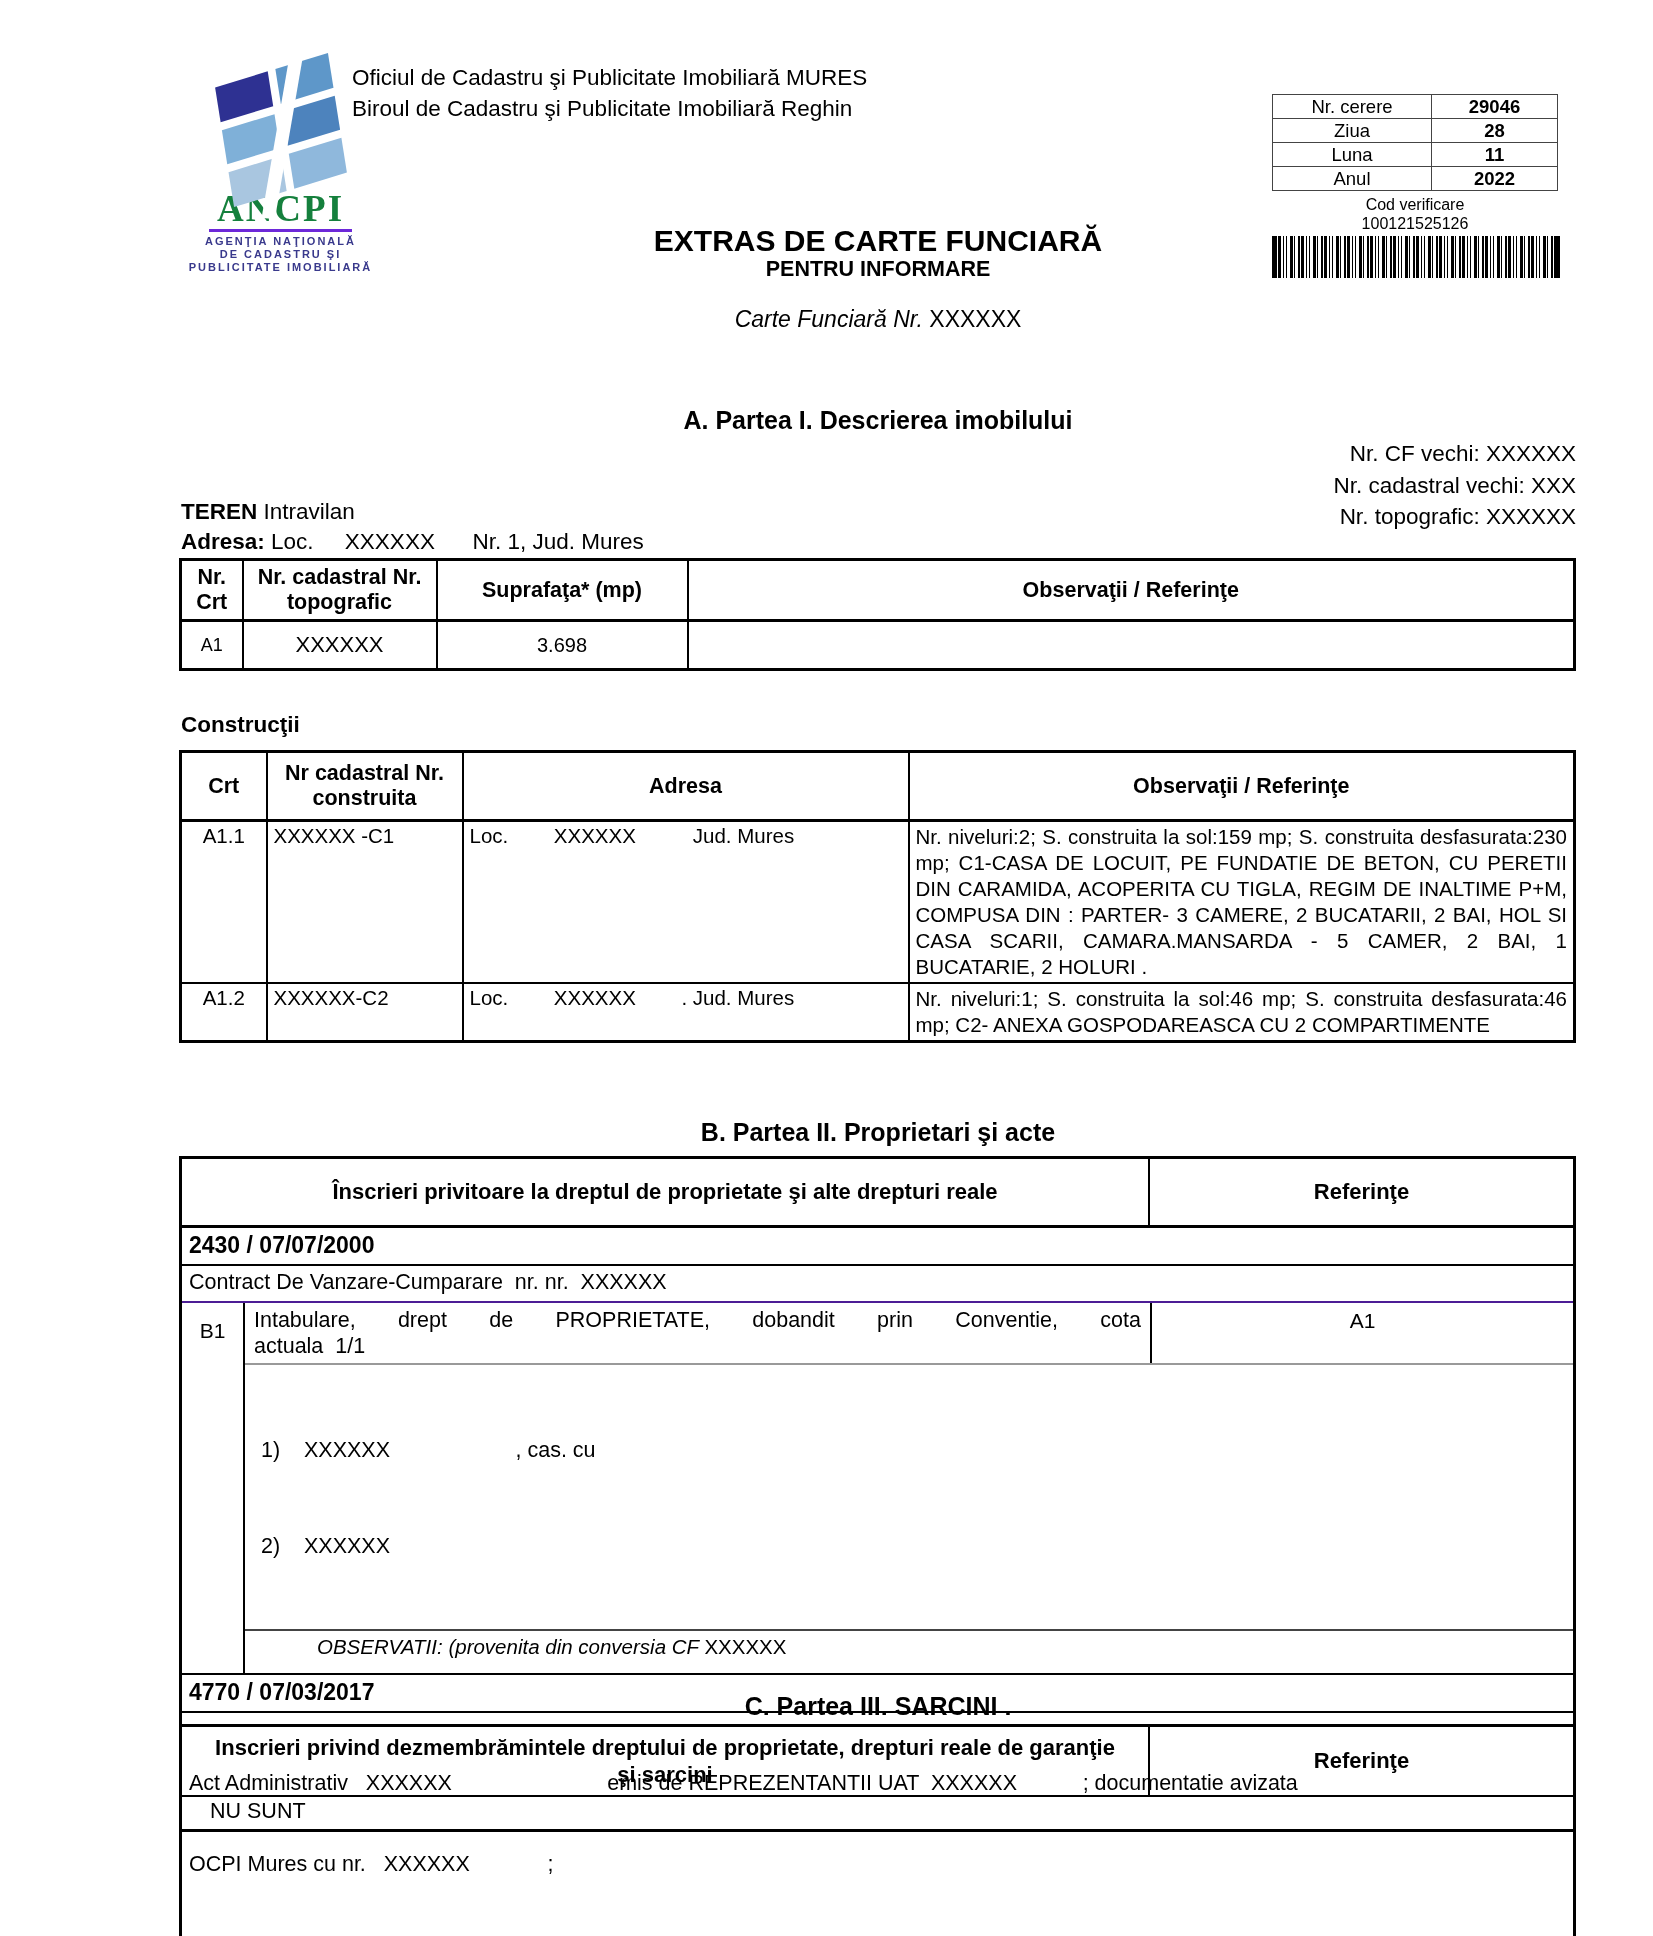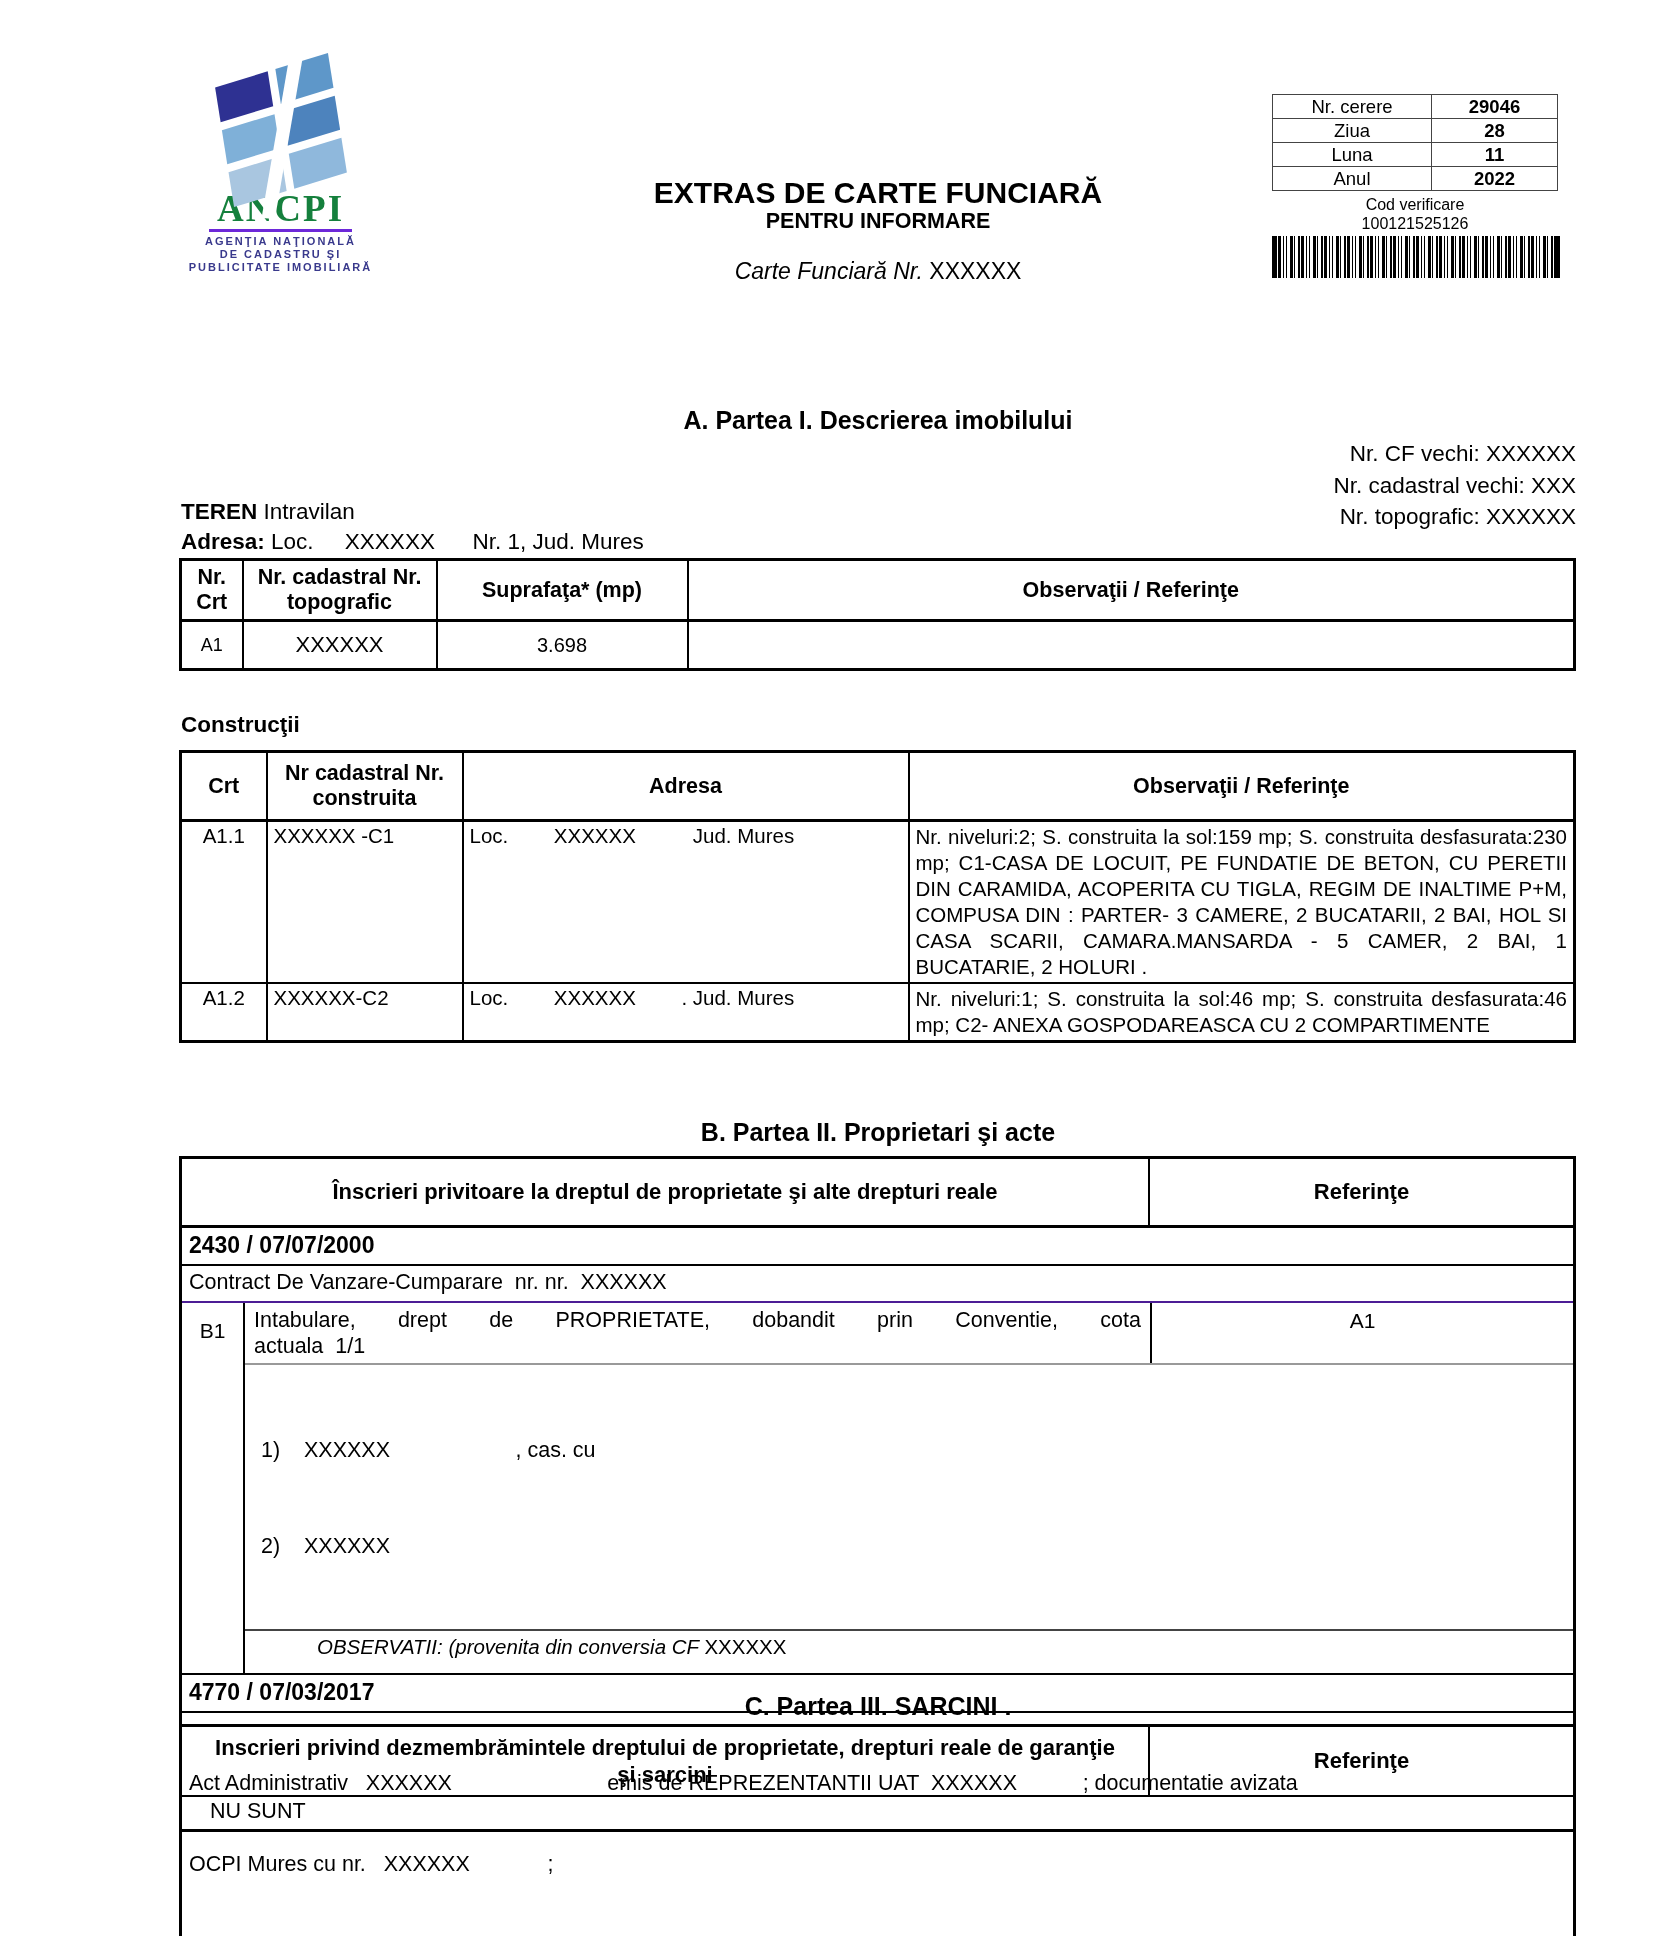--- a/index.html
+++ b/index.html
@@ -25,21 +25,21 @@
   .t5{background:#a9c6e0;}
   .t6{background:#8fb8dc;}
   .logo-acronym{display:inline-block;font-family:"Liberation Serif","DejaVu Serif",serif;
     font-weight:bold;font-size:37px;line-height:38px;letter-spacing:2px;color:#15803d;
     border-bottom:3px solid #6d28d9;padding:0 8px 1px 8px;}
   .logo-sub{margin-top:3px;font-size:11px;font-weight:bold;letter-spacing:2px;color:#39398c;line-height:13px;}
 
   
   .office{left:352px;top:62px;font-size:22.5px;line-height:31px;}
   .title-wrap{left:180px;top:176px;width:1396px;text-align:center;}
-  .doc-title{font-size:30px;font-weight:bold;letter-spacing:0px;line-height:33px;}
+  .doc-title{font-size:30px;font-weight:bold;letter-spacing:0px;line-height:33px;margin-top:48px;}
   .doc-subtitle{font-size:21.5px;font-weight:bold;line-height:25px;}
   .cf-line{margin-top:24px;font-size:23px;}
   .cf-label{font-style:italic;}
 
   
   .reqbox{left:1272px;top:94px;width:286px;font-size:18px;}
   .reqtable{width:100%;border-collapse:collapse;}
   .reqtable td{border:1.5px solid #444;height:23px;text-align:center;padding:0 4px;font-size:18.5px;}
   .reqtable td.lab{width:150px;font-weight:normal;}
   .reqtable td.val{font-weight:bold;}
@@ -128,20 +128,24 @@
       </div>
     </div>
     <div class="logo-acronym">ANCPI</div>
     <div class="logo-sub">
       <div>AGENŢIA NAŢIONALĂ</div>
       <div>DE CADASTRU ŞI</div>
       <div>PUBLICITATE IMOBILIARĂ</div>
     </div>
   </div>
 
+  <div class="abs office">
+    <div>Oficiul de Cadastru şi Publicitate Imobiliară MURES</div>
+    <div>Biroul de Cadastru şi Publicitate Imobiliară Reghin</div>
+  </div>
 
   <div class="abs title-wrap">
     <div class="doc-title">EXTRAS DE CARTE FUNCIARĂ</div>
     <div class="doc-subtitle">PENTRU INFORMARE</div>
     <div class="cf-line">
       <span class="cf-label">Carte Funciară Nr.</span>
       <span>XXXXXX</span>
     </div>
   </div>
 

